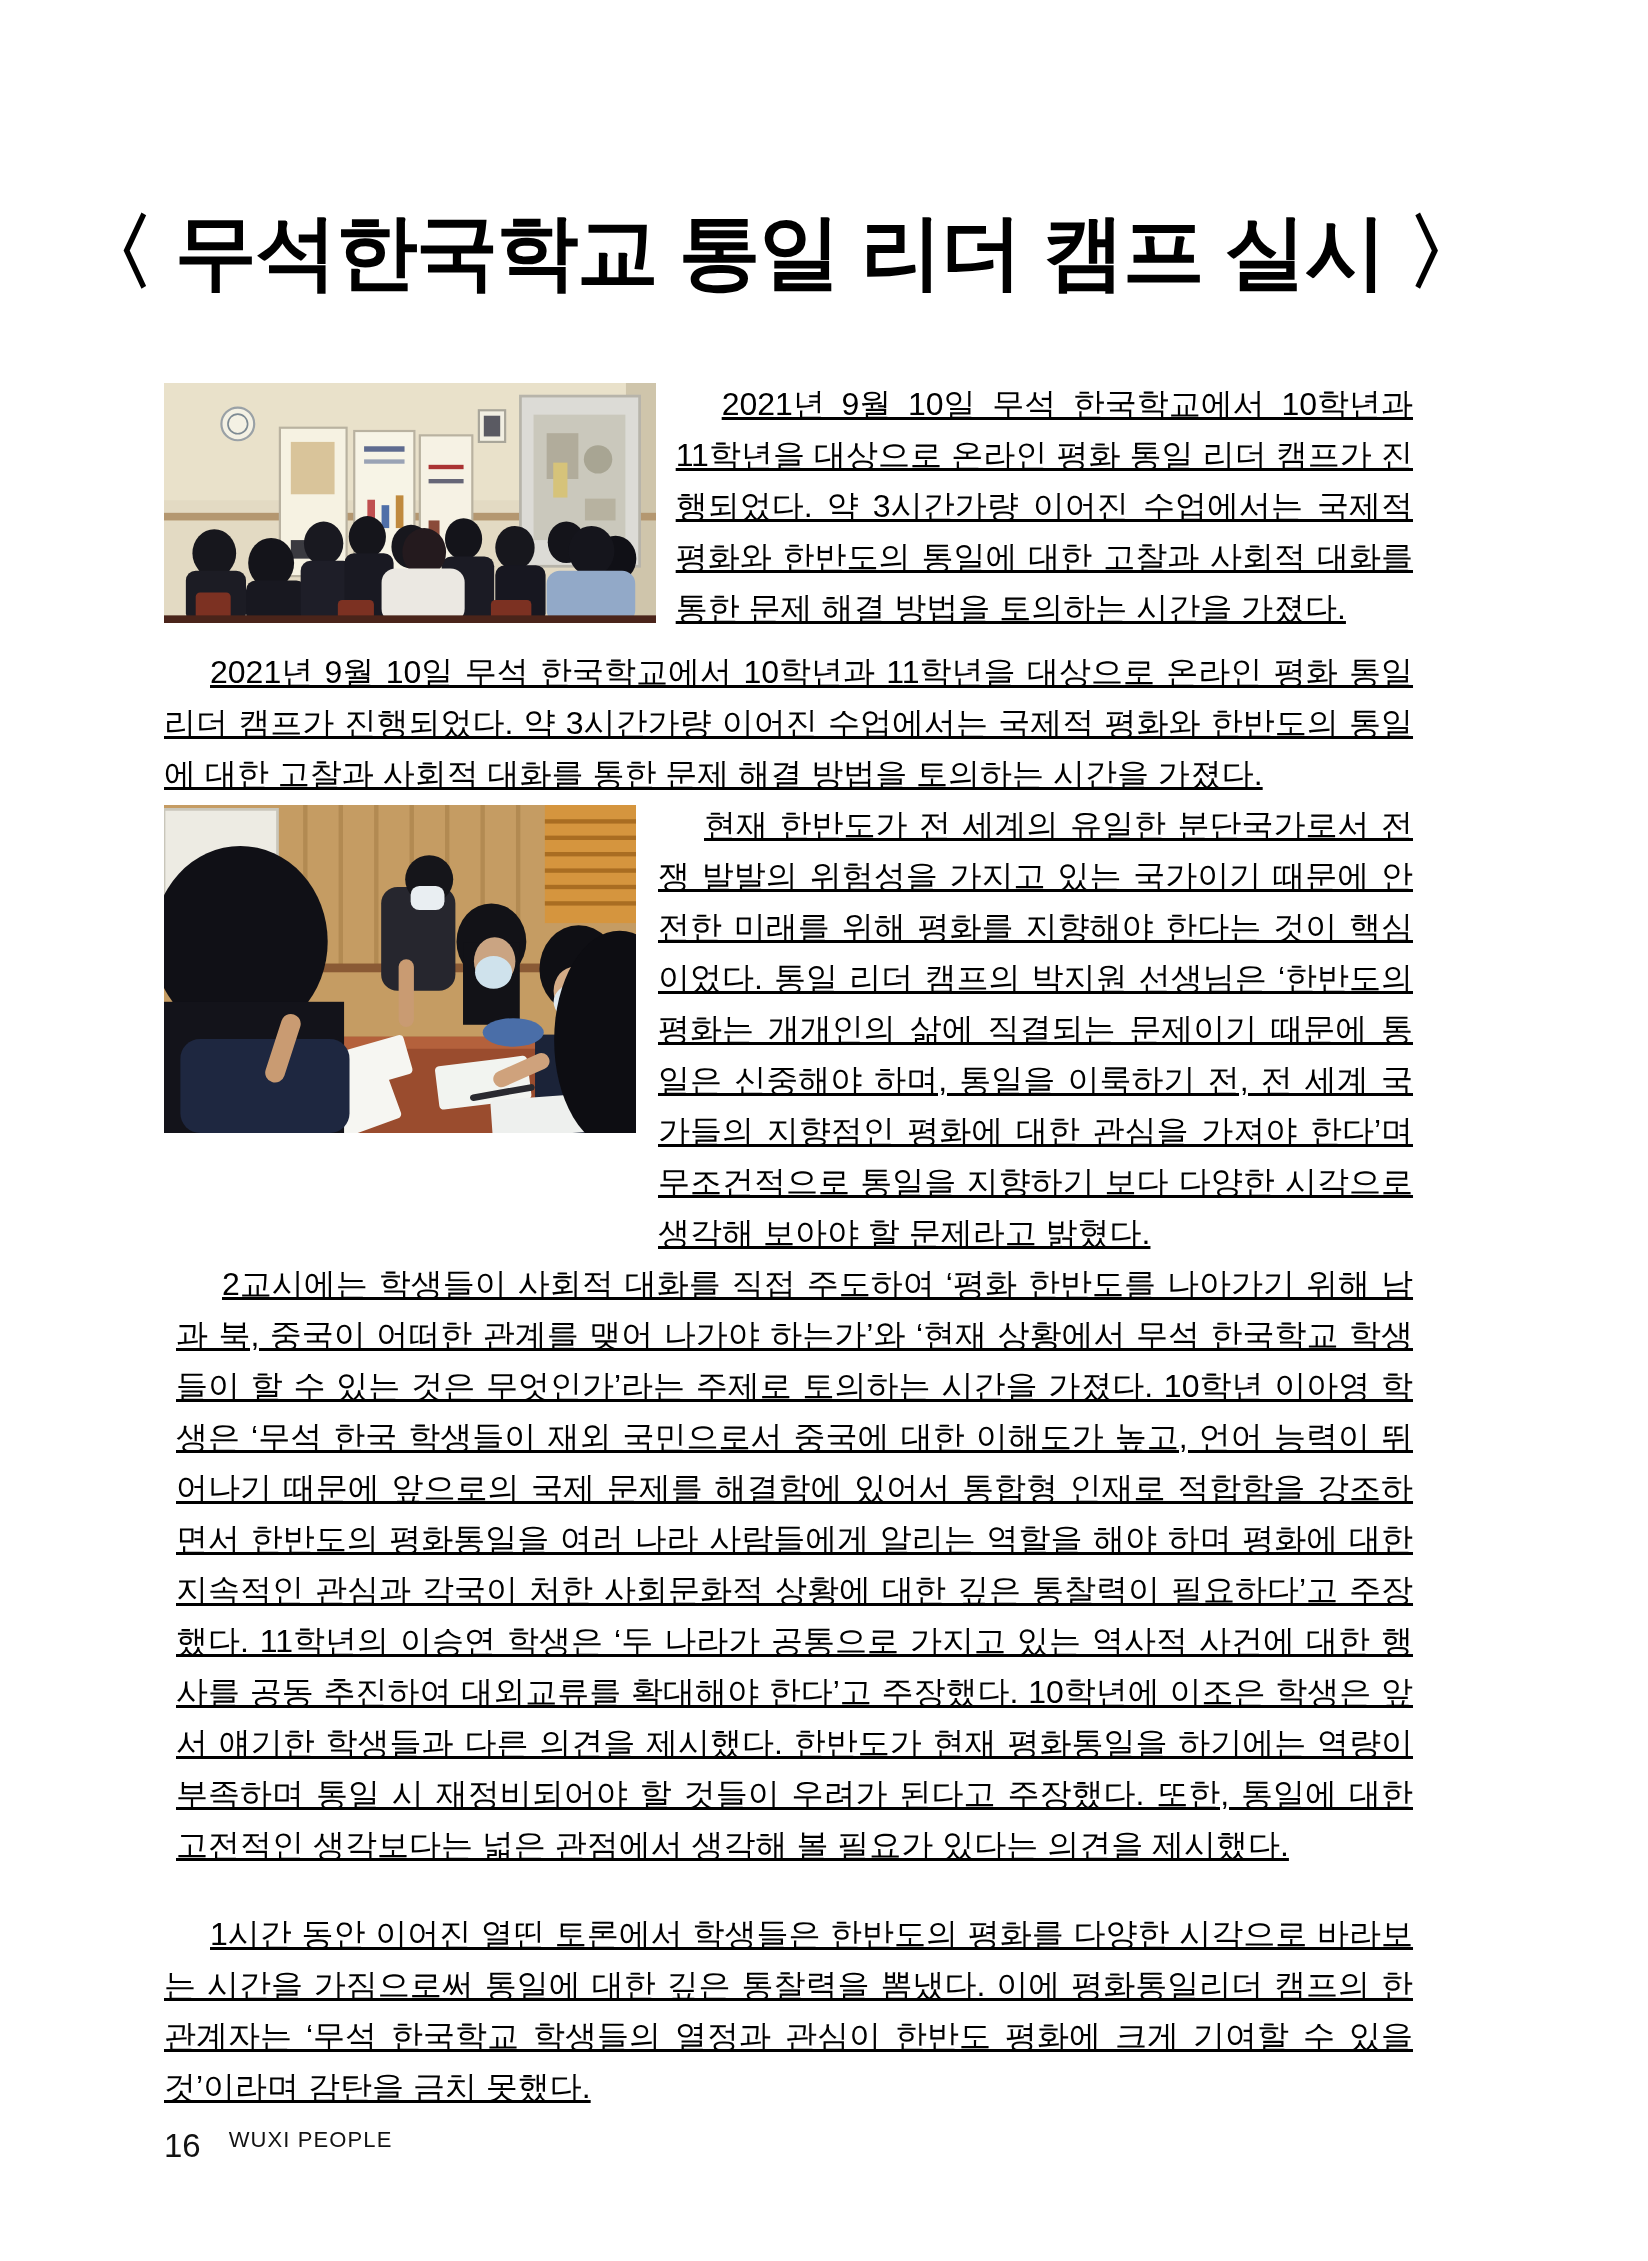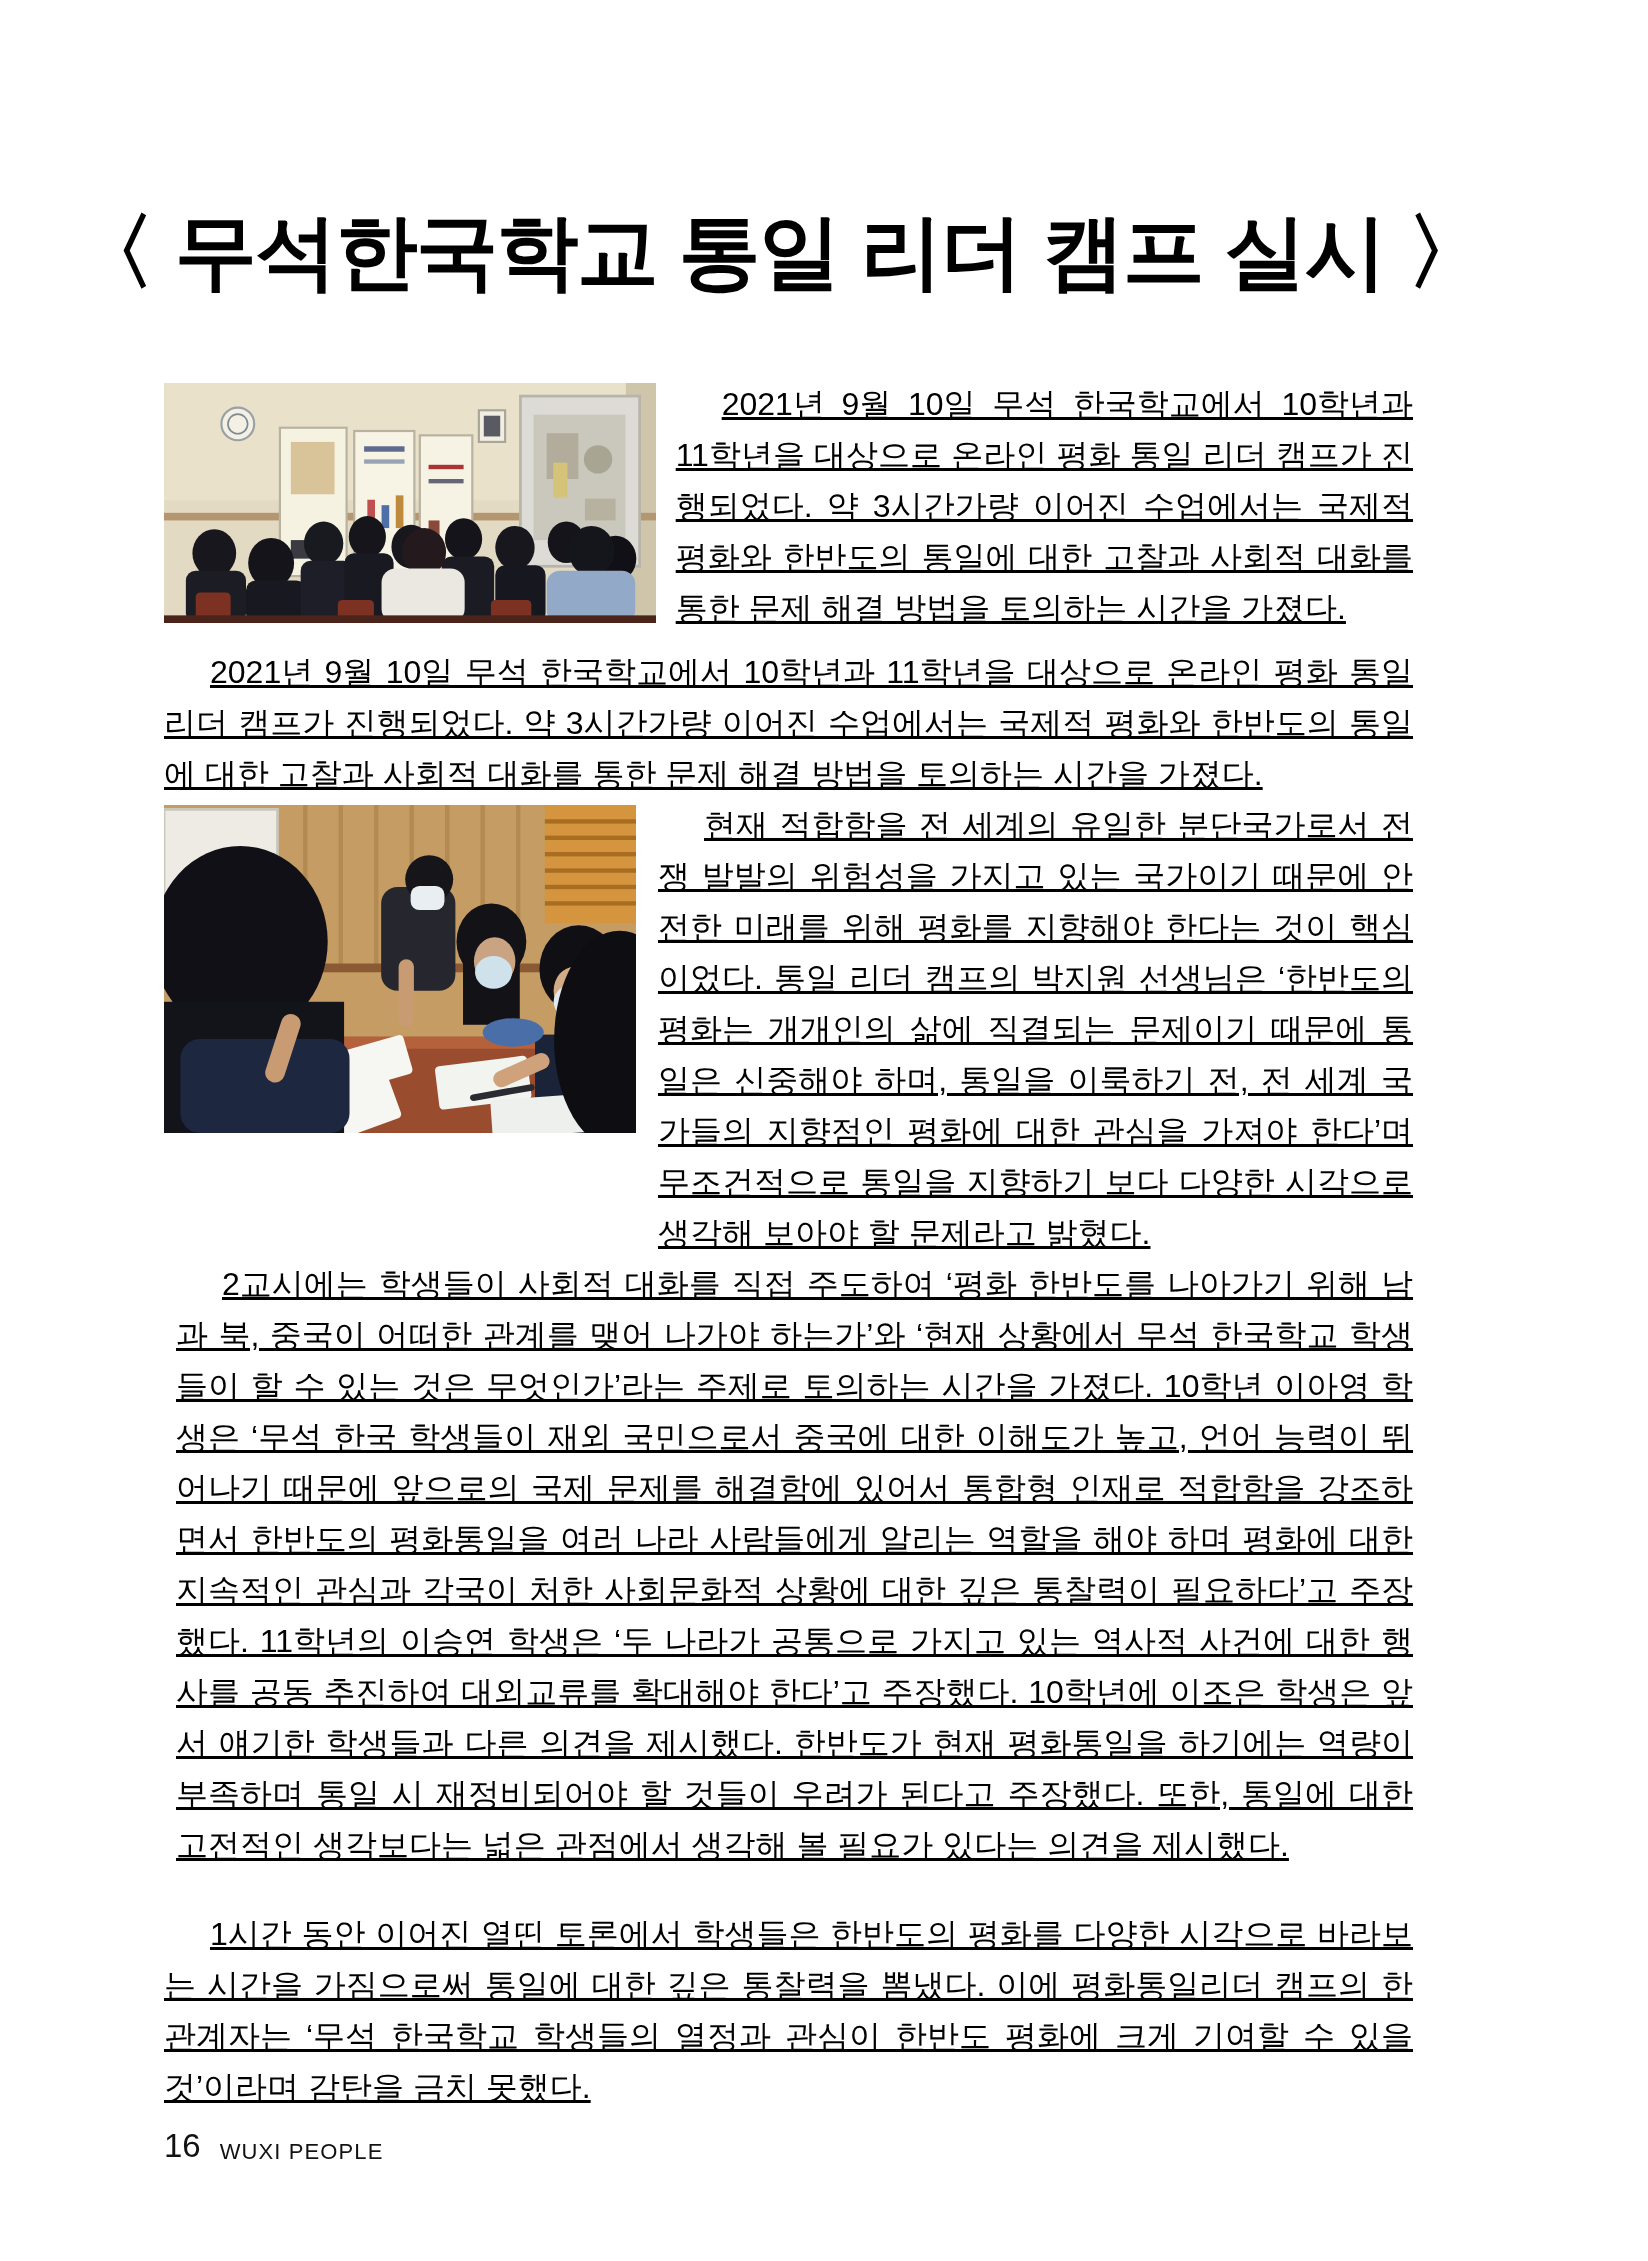--- a/index.html
+++ b/index.html
@@ -44,22 +44,22 @@
     margin:22px 0 0 0;
     text-align:right;
     font-size:32px;
     line-height:51px;
   }
   .footer{
     position:absolute;
     left:164px;
     top:2127px;
     display:flex;
-    align-items:flex-end;
-    gap:19px;
+    align-items:flex-start;
+    gap:28px;
     color:#121212;
   }
   .pagenum{font-size:33px;font-weight:400;}
   .mag{font-size:22px;letter-spacing:1.1px;}
 </style>
 </head>
 <body>
 
 <div class="page">
 
@@ -169,21 +169,21 @@
           <rect x="600" y="534" width="180" height="70" rx="8" fill="#eef0ee" transform="rotate(-4 690 569)"></rect>
           <rect x="560" y="520" width="120" height="12" rx="6" fill="#2a2a30" transform="rotate(-10 620 526)"></rect>
           <rect x="600" y="470" width="110" height="30" rx="15" fill="#cfa27c" transform="rotate(-24 655 485)"></rect>
           <ellipse cx="140" cy="250" rx="160" ry="175" fill="#101016"></ellipse>
           <rect x="0" y="360" width="330" height="240" fill="#13131a"></rect>
           <rect x="30" y="428" width="310" height="172" rx="36" fill="#1e2740"></rect>
           <ellipse cx="835" cy="430" rx="120" ry="200" fill="#0d0d12"></ellipse>
           <rect x="200" y="380" width="36" height="130" rx="18" fill="#c99b72" transform="rotate(18 218 445)"></rect>
         </svg>
       </figure>
-      <p class="body indent">현재 적합함을 전 세계의 유일한 분단국가로서 전쟁 발발의 위험성을 가지고 있는 국가이기 때문에 안전한 미래를 위해 평화를 지향해야 한다는 것이 핵심이었다. 통일 리더 캠프의 박지원 선생님은 ‘한반도의 평화는 개개인의 삶에 직결되는 문제이기 때문에 통일은 신중해야 하며, 통일을 이룩하기 전, 전 세계 국가들의 지향점인 평화에 대한 관심을 가져야 한다’며 무조건적으로 통일을 지향하기 보다 다양한 시각으로 생각해 보아야 할 문제라고 밝혔다.</p>
+      <p class="body indent">현재 한반도가 전 세계의 유일한 분단국가로서 전쟁 발발의 위험성을 가지고 있는 국가이기 때문에 안전한 미래를 위해 평화를 지향해야 한다는 것이 핵심이었다. 통일 리더 캠프의 박지원 선생님은 ‘한반도의 평화는 개개인의 삶에 직결되는 문제이기 때문에 통일은 신중해야 하며, 통일을 이룩하기 전, 전 세계 국가들의 지향점인 평화에 대한 관심을 가져야 한다’며 무조건적으로 통일을 지향하기 보다 다양한 시각으로 생각해 보아야 할 문제라고 밝혔다.</p>
     </section>
 
     <p class="body indent p4">2교시에는 학생들이 사회적 대화를 직접 주도하여 ‘평화 한반도를 나아가기 위해 남과 북, 중국이 어떠한 관계를 맺어 나가야 하는가’와 ‘현재 상황에서 무석 한국학교 학생들이 할 수 있는 것은 무엇인가’라는 주제로 토의하는 시간을 가졌다. 10학년 이아영 학생은 ‘무석 한국 학생들이 재외 국민으로서 중국에 대한 이해도가 높고, 언어 능력이 뛰어나기 때문에 앞으로의 국제 문제를 해결함에 있어서 통합형 인재로 적합함을 강조하면서 한반도의 평화통일을 여러 나라 사람들에게 알리는 역할을 해야 하며 평화에 대한 지속적인 관심과 각국이 처한 사회문화적 상황에 대한 깊은 통찰력이 필요하다’고 주장했다. 11학년의 이승연 학생은 ‘두 나라가 공통으로 가지고 있는 역사적 사건에 대한 행사를 공동 추진하여 대외교류를 확대해야 한다’고 주장했다. 10학년에 이조은 학생은 앞서 얘기한 학생들과 다른 의견을 제시했다. 한반도가 현재 평화통일을 하기에는 역량이 부족하며 통일 시 재정비되어야 할 것들이 우려가 된다고 주장했다. 또한, 통일에 대한 고전적인 생각보다는 넓은 관점에서 생각해 볼 필요가 있다는 의견을 제시했다.</p>
 
     <p class="body indent p5">1시간 동안 이어진 열띤 토론에서 학생들은 한반도의 평화를 다양한 시각으로 바라보는 시간을 가짐으로써 통일에 대한 깊은 통찰력을 뽐냈다. 이에 평화통일리더 캠프의 한 관계자는 ‘무석 한국학교 학생들의 열정과 관심이 한반도 평화에 크게 기여할 수 있을 것’이라며 감탄을 금치 못했다.</p>
 
 
   </div>
 
   <div class="footer">

